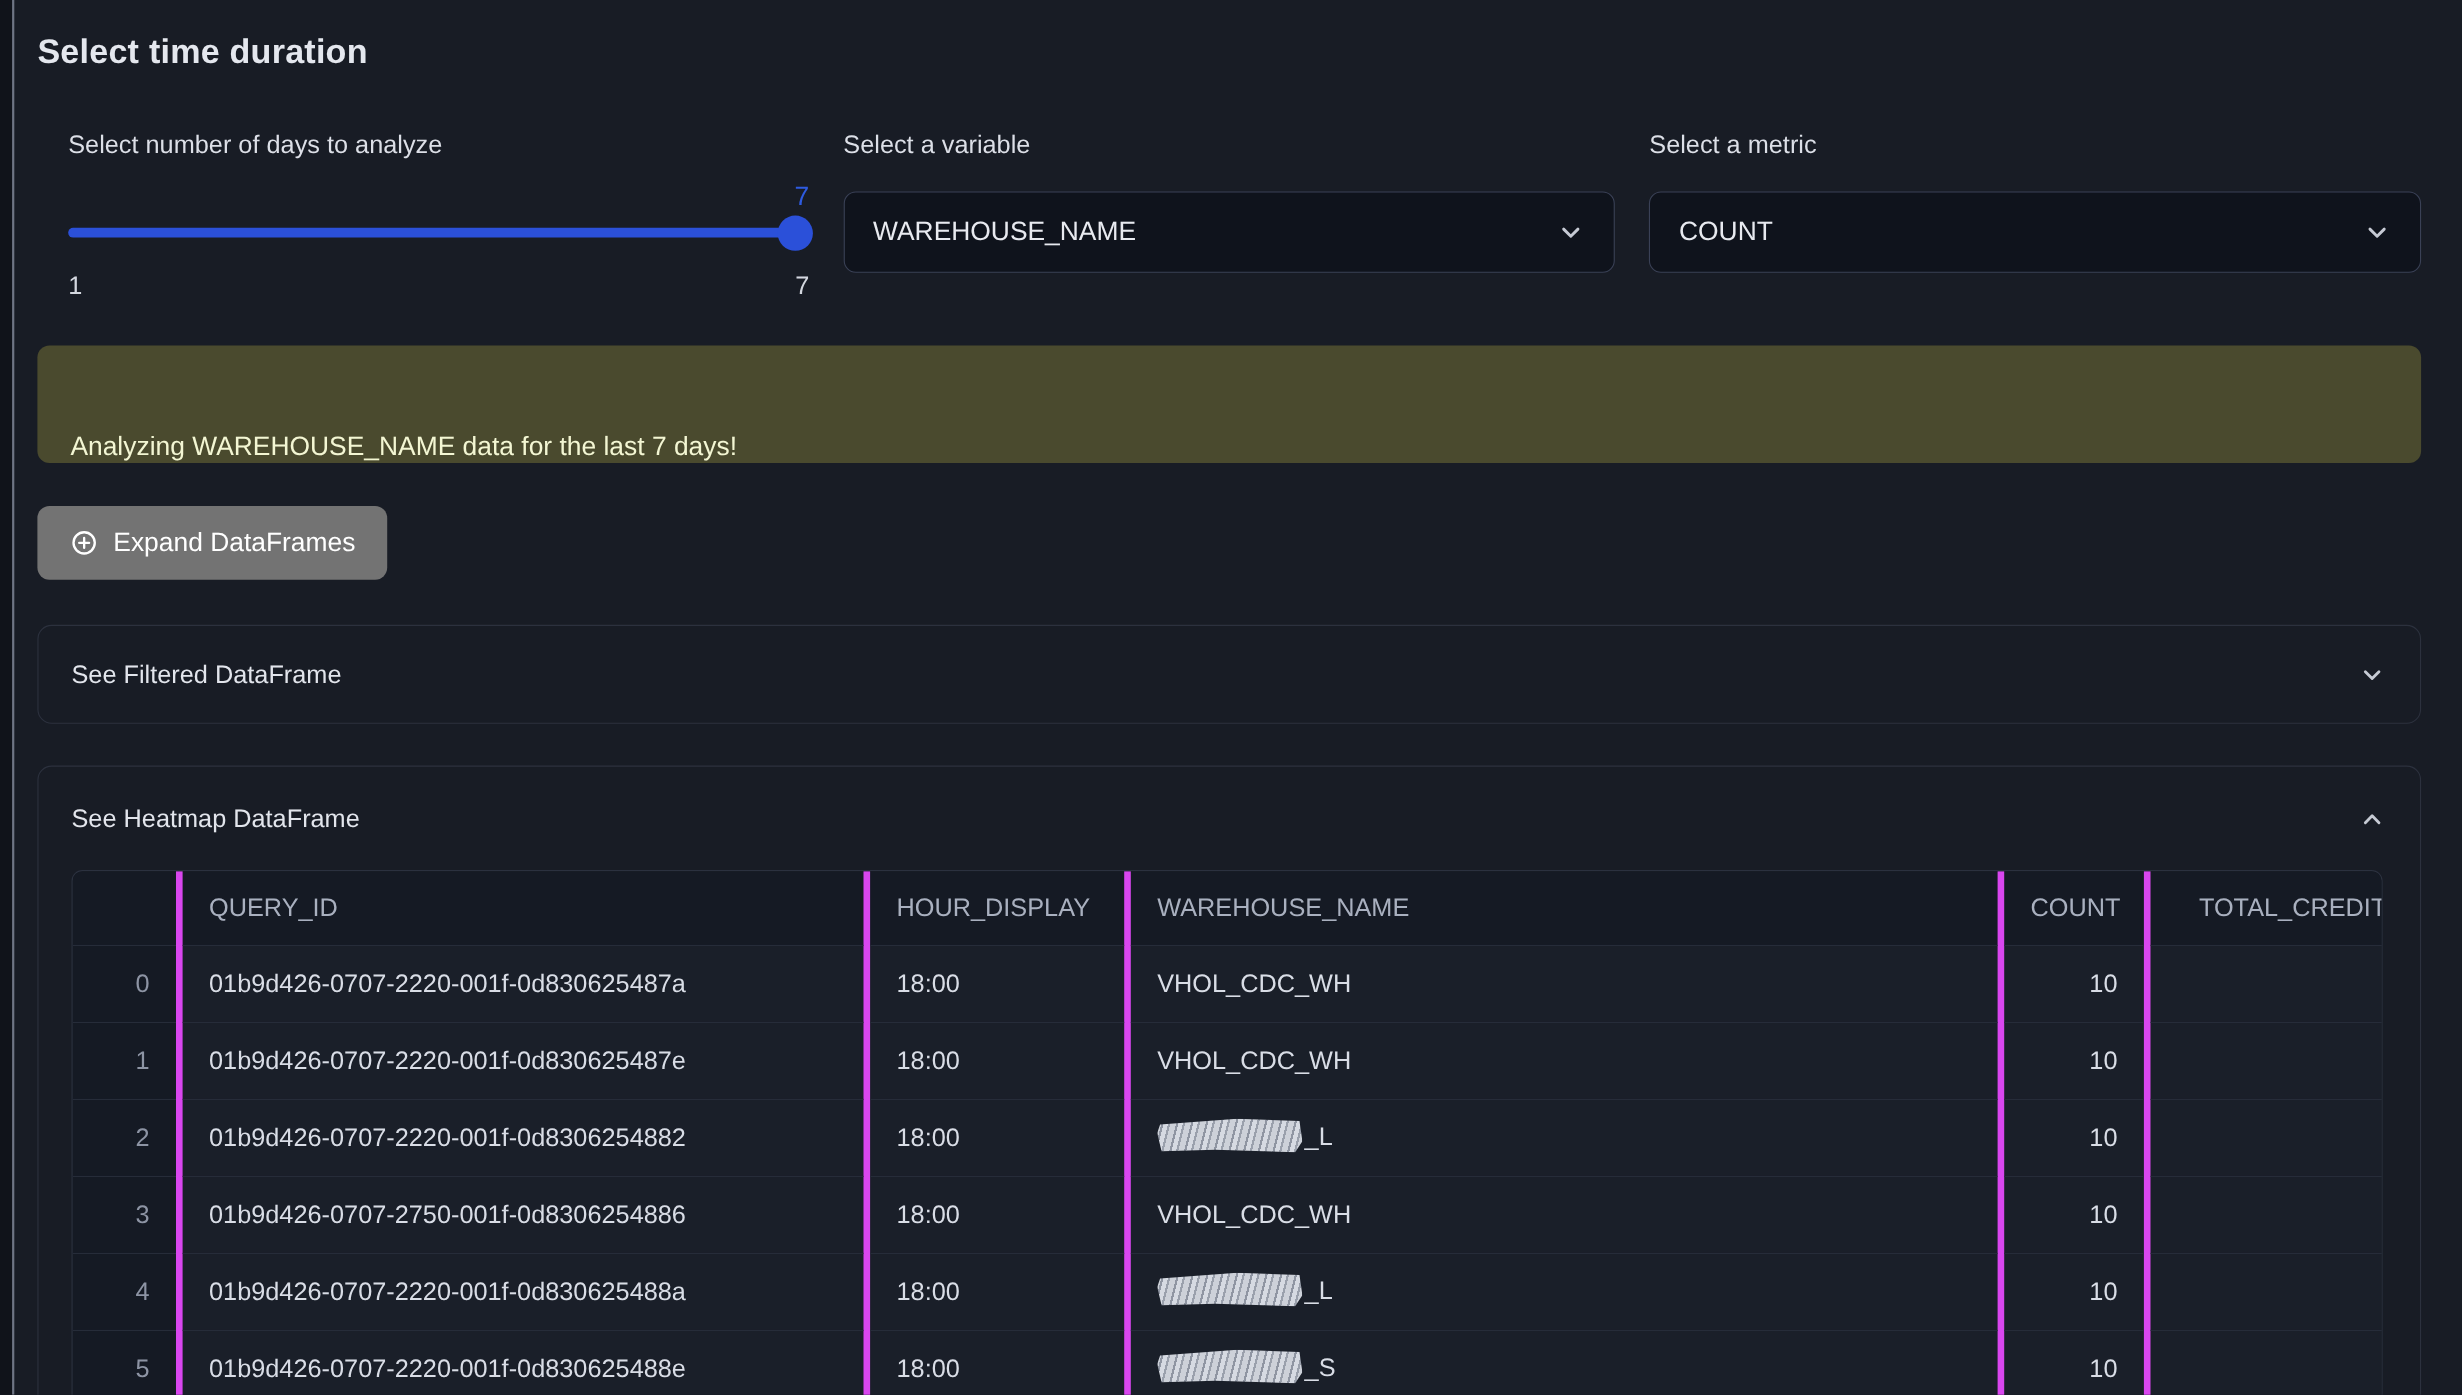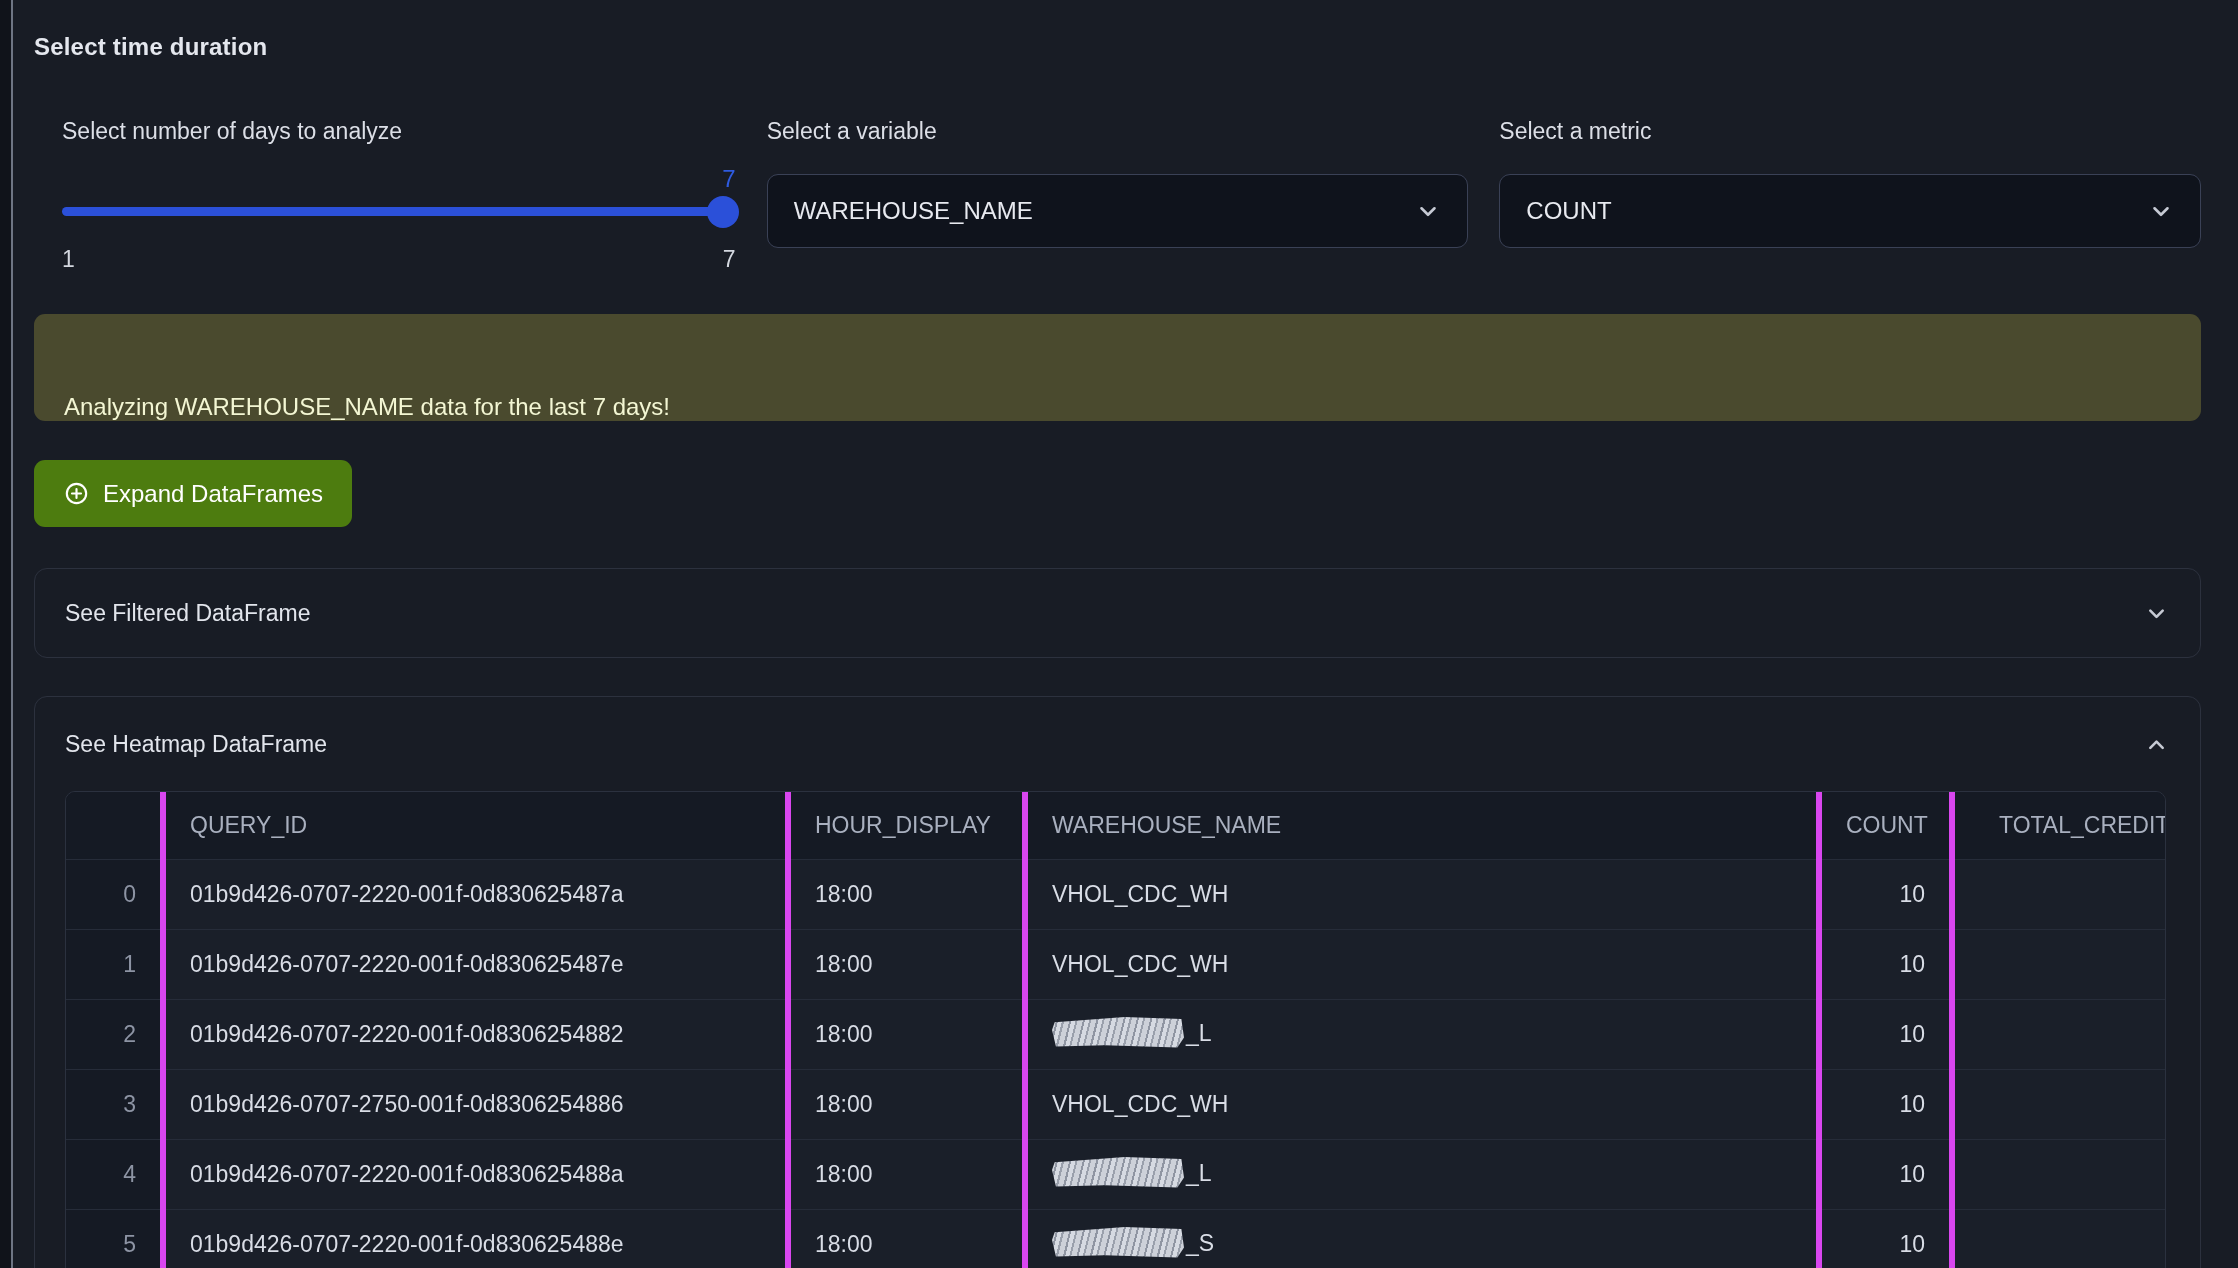--- a/index.html
+++ b/index.html
@@ -11,21 +11,21 @@
     overflow:hidden;
     position:relative;
   }
   .left-strip { position:absolute; left:0; top:0; width:11px; height:1268px; background:#10131a; }
   .left-rail  { position:absolute; left:11px; top:0; width:2px; height:1268px; background:#6e7584; }
 
   .main { position:absolute; left:34px; top:0; width:2167px; }
 
   .page-title {
     margin-top:26px;
-    font-size:24px; line-height:42px; font-weight:700;
+    font-size:31px; line-height:42px; font-weight:700;
     color:#e4e7ee; letter-spacing:.2px;
   }
 
   
   .controls { display:grid; grid-template-columns:repeat(3,1fr); gap:31px; margin-top:47px; }
   .widget-label { font-size:23px; line-height:32px; color:#dcdfe7; }
 
   
   .slider-widget { position:relative;margin-left:28px; }
   .slider-value { margin-top:19px; height:26px; text-align:right; font-size:24px; line-height:26px; color:#2e5be0; }
@@ -54,21 +54,21 @@
   .alert {
     margin-top:39px; height:107px; border-radius:11px;
     background:#4a4a2e;
     display:flex; align-items:flex-end; padding:0 30px;
   }
   .alert-text { font-size:24px; color:#f3f6d3; }
 
   
   .btn-primary {
     margin-top:39px; height:67px; width:auto; display:inline-flex; align-items:center; gap:13px;
-    background:#4d7c0f; color:#ffffff; border:none; border-radius:11px;
+    background:#737373; color:#ffffff; border:none; border-radius:11px;
     font-family:"Liberation Sans", sans-serif; font-size:24px; padding:0 29px; cursor:pointer;
   }
 
   
   .expander {
     border:1px solid #2c313e; border-radius:13px;
     display:block;
   }
   .expander.collapsed { margin-top:41px; }
   .expander.expanded  { margin-top:38px; height:600px; overflow:hidden; }

